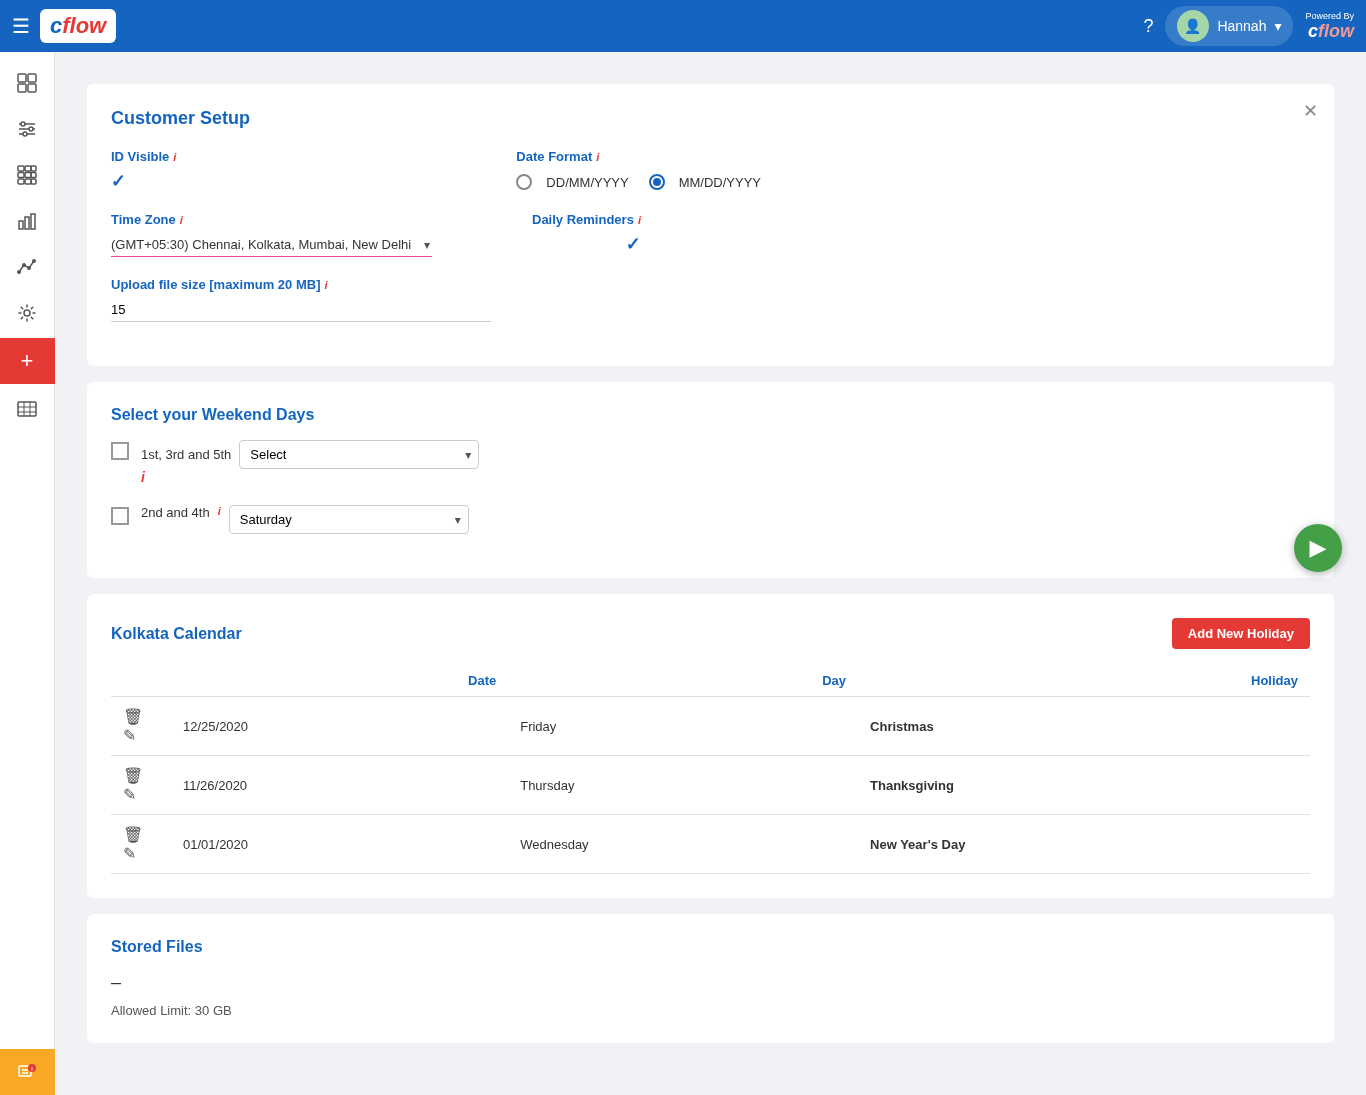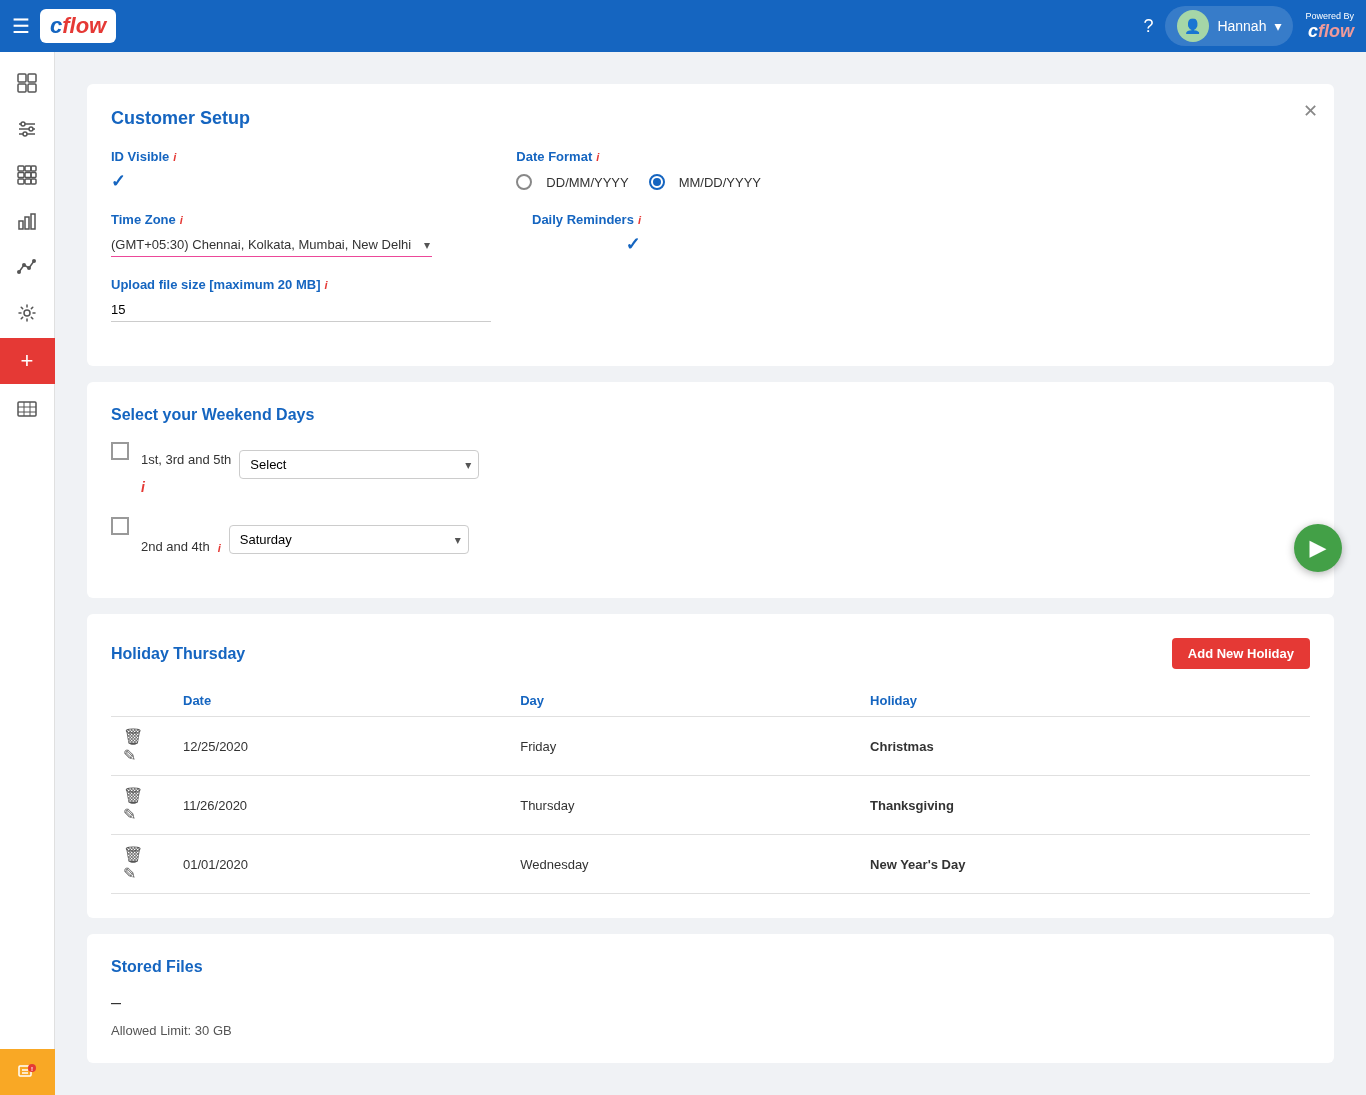--- a/index.html
+++ b/index.html
@@ -200,21 +200,21 @@
     .day-btn.selected {
       background: #43a047;
       color: white;
       border-color: #43a047;
     }
 
     
     .checkbox-row { display: flex; align-items: flex-start; gap: 12px; margin-bottom: 20px; }
     .cb { width: 18px; height: 18px; border: 2px solid #999; background: white; margin-top: 2px; flex-shrink: 0; cursor: pointer; }
     .cb-label { font-size: 13px; color: #333; display: flex; flex-direction: column; }
-    .cb-select-wrapper { position: relative; display: inline-block; margin-top: 10px; }
+    .cb-select-wrapper { position: relative; display: inline-block; }
     .cb-select {
       border: 1px solid #ccc;
       border-radius: 4px;
       padding: 6px 24px 6px 10px;
       font-size: 13px;
       min-width: 240px;
       appearance: none;
       -webkit-appearance: none;
       cursor: pointer;
       background: white;
@@ -239,21 +239,21 @@
       padding: 8px 16px;
       font-size: 13px;
       cursor: pointer;
       font-weight: 600;
     }
     .holiday-table { width: 100%; border-collapse: collapse; }
     .holiday-table th {
       color: #1565c0;
       font-size: 13px;
       font-weight: 600;
-      text-align: left;
+      text-align: right;
       padding: 8px 12px;
       border-bottom: 1px solid #e0e0e0;
     }
     .holiday-table td {
       font-size: 13px;
       color: #333;
       padding: 10px 12px;
       border-bottom: 1px solid #e0e0e0;
     }
     .holiday-name { color: #1565c0; font-weight: 600; }
@@ -482,21 +482,21 @@
               <span class="cb-arrow">▾</span>
             </div>
           </div>
           <span class="info-icon" style="font-size:14px;">i</span>
         </div>
       </div>
 
       <div class="checkbox-row">
         <div class="cb"></div>
         <div class="cb-label">
-          <div style="display:flex; align-items:flex-end; gap:8px;">
+          <div style="display:flex; align-items:flex-start; gap:8px;">
             <span>2nd and 4th</span>
             <span class="info-icon">i</span>
             <div class="cb-select-wrapper">
               <select class="cb-select">
                 <option>Saturday</option>
                 <option>Monday</option>
                 <option>Tuesday</option>
                 <option>Wednesday</option>
                 <option>Thursday</option>
                 <option>Friday</option>
@@ -504,21 +504,21 @@
               </select>
               <span class="cb-arrow">▾</span>
             </div>
           </div>
         </div>
       </div>
     </div>
 
     <div class="card">
       <div class="holiday-header">
-        <h3 class="section-title" style="margin-bottom:0;">Holiday Thursday</h3>
+        <h3 class="section-title" style="margin-bottom:0;">Kolkata Calendar</h3>
         <button class="add-holiday-btn">Add New Holiday</button>
       </div>
       <table class="holiday-table">
         <thead>
           <tr>
             <th style="width:60px;"></th>
             <th>Date</th>
             <th>Day</th>
             <th>Holiday</th>
           </tr>

